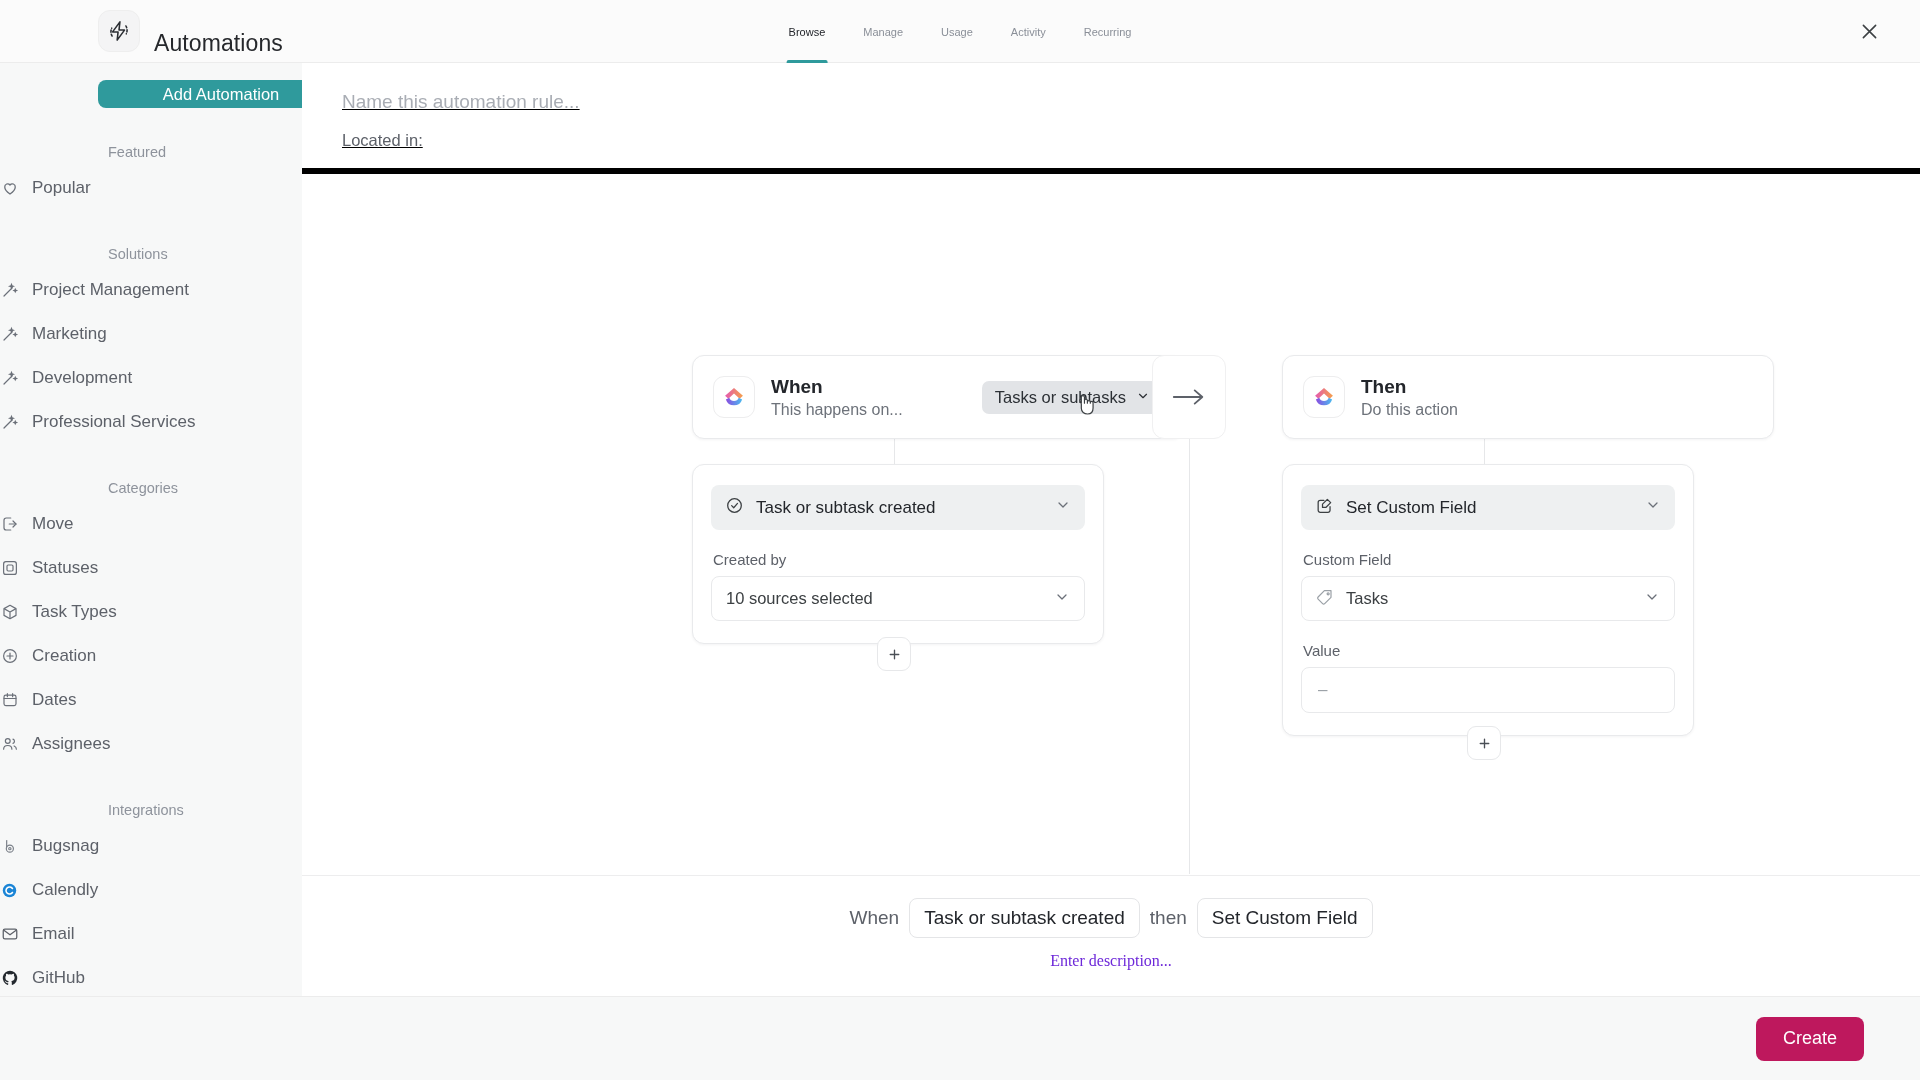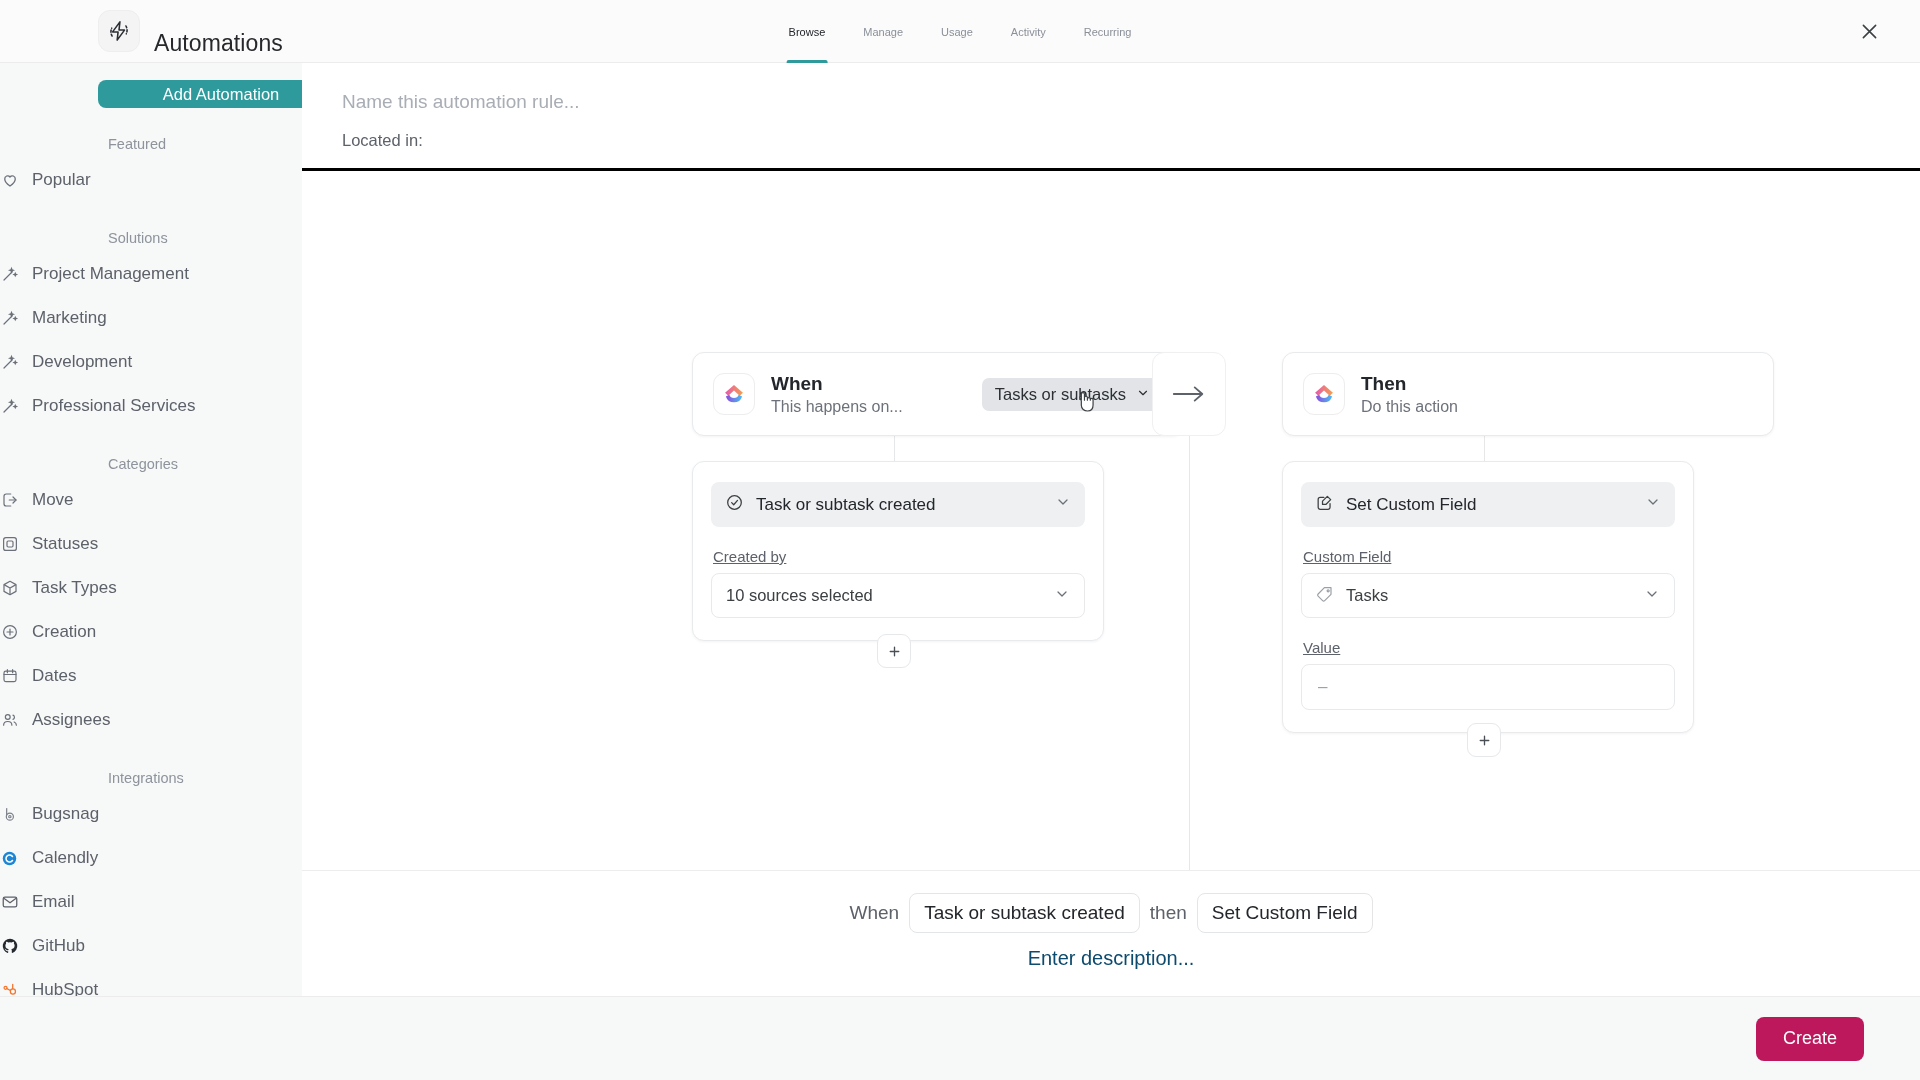--- a/index.html
+++ b/index.html
@@ -58,37 +58,38 @@
     position: relative; overflow: hidden; padding-top: 17px;
   }
   .add-btn {
     margin: 0 27px 0 98px; width: 246px; height: 28px; margin-left: 98px;
     background: #2f9a9c; color: #ffffff; border: none; border-radius: 8px;
     font-size: 16.5px; font-family: "Liberation Sans", sans-serif;
     cursor: pointer; display: block;
   }
   .side-group-title {
     font-size: 14.5px; color: #8e939c; padding: 0 0 0 108px;
-    margin-top: 28px; margin-bottom: 6px;
+    margin-top: 36px; margin-bottom: 6px;
   }
   .side-item {
     display: flex; align-items: center; gap: 13px;
     height: 44px; cursor: pointer;
     font-size: 17px; color: #5d6169;
   }
   .side-item .ico {
     width: 19px; height: 19px; display: flex; align-items: center;
     justify-content: center; flex: 0 0 19px; color: #6b7079;
   }
 
   
   .main { flex: 1; display: flex; flex-direction: column; min-width: 0; position: relative; background:#ffffff; }
   .main-head {
-    padding: 28px 0 18px 40px; border-bottom: 3px solid #000000; background: #ffffff;
+    padding: 28px 0 18px 40px; border-bottom: 6px solid #000000; background: #ffffff;
     flex: 0 0 auto;
+    text-decoration: underline;
   }
   .rule-name {
     font-size: 19px; color: #a9adb4; margin-bottom: 18px; cursor: text;
   }
   .located { font-size: 16.5px; color: #5d6169; }
 
   .canvas { flex: 1; position: relative; overflow: hidden; background: #ffffff; }
 
   .card {
     position: absolute; background: #ffffff;
@@ -116,21 +117,21 @@
     align-items: center; justify-content: center; color: #6b7079;
   }
 
   .body-card { width: 412px; padding: 20px 18px 22px 18px; }
   .sel-strong {
     height: 45px; border-radius: 8px; background: #eef0f1;
     display: flex; align-items: center; gap: 12px; padding: 0 14px;
     font-size: 17px; color: #23262b; cursor: pointer;
   }
   .sel-strong .chev { margin-left: auto; color: #6b7079; }
-  .field-label { font-size: 15px; color: #5d6169; margin: 21px 0 8px 2px; text-decoration: underline; }
+  .field-label { font-size: 15px; color: #5d6169; margin: 21px 0 8px 2px; }
   .sel-plain {
     height: 45px; border-radius: 8px; background: #ffffff;
     border: 1px solid #e8e9eb; display: flex; align-items: center; gap: 12px;
     padding: 0 14px; font-size: 16.5px; color: #3c4043; cursor: pointer;
   }
   .sel-plain .chev { margin-left: auto; color: #6b7079; }
   .value-box {
     height: 46px; border-radius: 8px; border: 1px solid #e8e9eb;
     background: #ffffff; display: flex; align-items: center; padding: 0 16px;
     font-size: 17px; color: #9aa0a6; cursor: text;
@@ -148,21 +149,21 @@
     flex: 0 0 auto; border-top: 1px solid #ededee; background: #ffffff;
     padding: 22px 0 26px 0; display: flex; flex-direction: column;
     align-items: center; gap: 14px;
   }
   .summary-row { display: flex; align-items: center; gap: 10px; }
   .summary-word { font-size: 19px; color: #5d6169; }
   .summary-chip {
     border: 1px solid #e4e5e7; border-radius: 8px; padding: 8px 14px;
     font-size: 19px; color: #23262b; background: #ffffff; cursor: pointer;
   }
-  .summary-desc { font-size: 20px; color: #0c4a6e; cursor: text; }
+  .summary-desc { font-size: 16px; color: #6d28d9; cursor: text; font-family: Liberation Serif, serif; }
 
   
   .bottombar {
     height: 84px; flex: 0 0 84px; background: #f7f8f8;
     display: flex; align-items: center; justify-content: flex-end;
     padding-right: 56px; border-top: 1px solid #ececec;
   }
   .create-btn {
     background: #be185d; color: #ffffff; border: none; border-radius: 8px;
     height: 44px; padding: 0 27px; font-size: 18px; cursor: pointer;

